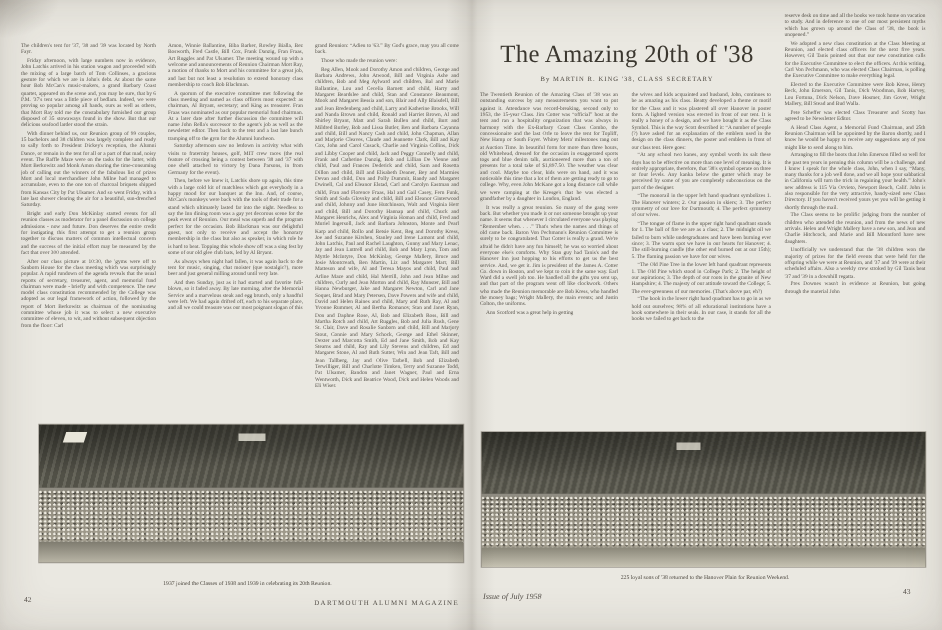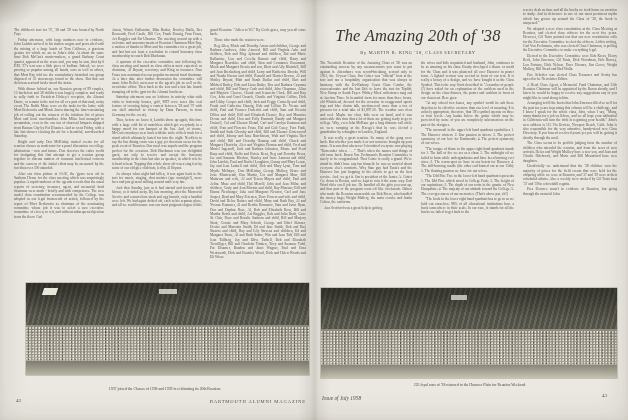--- a/index.html
+++ b/index.html
@@ -12,21 +12,21 @@
   .gutter { position:absolute; top:0; bottom:0; left:298px; width:32px; z-index:5;
     background: linear-gradient(90deg, rgba(74,66,54,0) 0%, rgba(74,66,54,0.10) 40%,
                 rgba(74,66,54,0.17) 52%, rgba(74,66,54,0.08) 64%, rgba(74,66,54,0) 100%); }
 
   .col { position:absolute; font-size:3.6px; line-height:1.2; color:#57534b;
          text-align:justify; overflow:hidden; }
   .col p { margin:0 0 1.4px 0; text-indent:4px; }
   .col p:first-child { text-indent:0; }
 
   .title { position:absolute; left:316px; top:26px; width:204px; text-align:center;
-           font-size:16.5px; color:#3b372f; letter-spacing:0.2px; z-index:2;font-style:italic; }
+           font-size:16.5px; color:#3b372f; letter-spacing:0.2px; z-index:2; }
   .byline { position:absolute; left:316px; top:50px; width:204px; text-align:center;
             font-size:4.4px; letter-spacing:0.7px; color:#4c473f; z-index:2; }
 
   .photo { position:absolute; overflow:hidden; background:#8f8c82;
            box-shadow: 0 0 0 0.5px rgba(70,64,54,0.45); }
   .ph-trees { position:absolute; left:0; right:0; top:0; height:46%;
     background:
       radial-gradient(ellipse at 8% 0%, rgba(22,22,18,0.55), rgba(22,22,18,0) 55%),
       radial-gradient(ellipse at 92% 0%, rgba(22,22,18,0.45), rgba(22,22,18,0) 55%),
       repeating-linear-gradient(104deg, rgba(240,238,230,0.07) 0 2px, rgba(10,10,8,0.14) 2px 5px),

